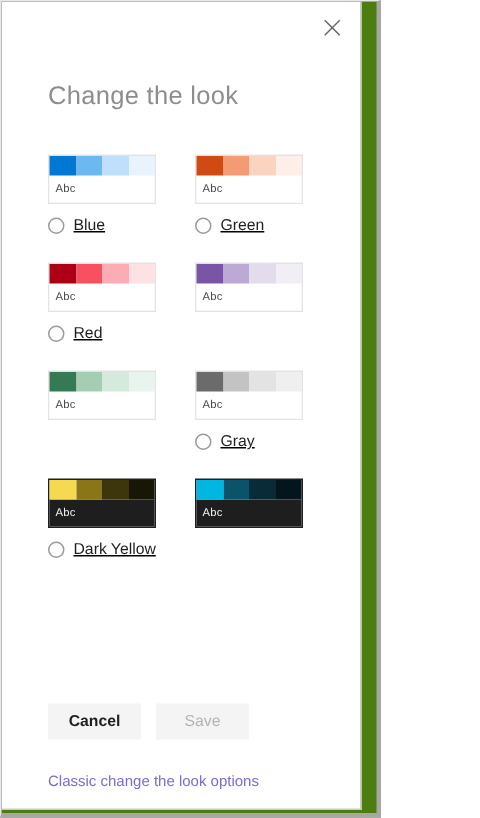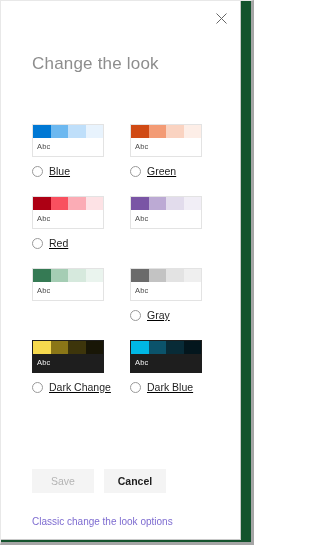--- a/index.html
+++ b/index.html
@@ -11,21 +11,21 @@
     width: 254px;
     height: 545px;
     font-family: "Liberation Sans", sans-serif;
     overflow: hidden;
   }
   #panel {
     position: relative;
     box-sizing: border-box;
     width: 254px;
     height: 545px;
-    background: #14532d;
+    background: #4d7c0f;
     border-top: 1px solid #e8e8e8;
     border-left: 1px solid #e8e8e8;
     border-right: 3px solid #a6a6a6;
     border-bottom: 3px solid #a6a6a6;
     overflow: hidden;
   }
   #inner {
     position: absolute;
     left: 0; top: 0;
     width: 240px;
@@ -62,21 +62,21 @@
     font-weight: 400;
     color: #8d8d8d;
     letter-spacing: .2px;
     white-space: nowrap;
   }
 
   
   .theme-grid {
     position: absolute;
     left: 31px;
-    top: 123px;
+    top: 102px;
     width: 180px;
     display: grid;
     grid-template-columns: 72px 72px;
     column-gap: 26px;
     row-gap: 19px;
   }
   .theme-cell { width: 72px; }
 
   .swatch-card {
     width: 72px;
@@ -280,43 +280,39 @@
           <div class="swatch-strip">
             <span style="background:#f5d94e"></span>
             <span style="background:#8a7617"></span>
             <span style="background:#3d350b"></span>
             <span style="background:#181606"></span>
           </div>
           <div class="swatch-abc">Abc</div>
         </div>
         <div class="theme-option">
           <span class="radio"></span>
-          <span class="theme-label">Dark Change</span>
+          <span class="theme-label">Dark Yellow</span>
         </div>
       </div>
 
       <div class="theme-cell">
         <div class="swatch-card dark">
           <div class="swatch-strip">
             <span style="background:#00b7e4"></span>
             <span style="background:#0b536b"></span>
             <span style="background:#082b37"></span>
             <span style="background:#03161d"></span>
           </div>
           <div class="swatch-abc">Abc</div>
         </div>
-        <div class="theme-option">
-          <span class="radio"></span>
-          <span class="theme-label">Dark Blue</span>
-        </div>
       </div>
 
     </div>
 
     <div class="actions">
+      <button class="btn">Cancel</button>
       <button class="btn disabled">Save</button>
-      <button class="btn">Cancel</button>
     </div>
 
     <a class="footer-link">Classic change the look options</a>
 
   </div>
 </div>
 
 </body></html>

